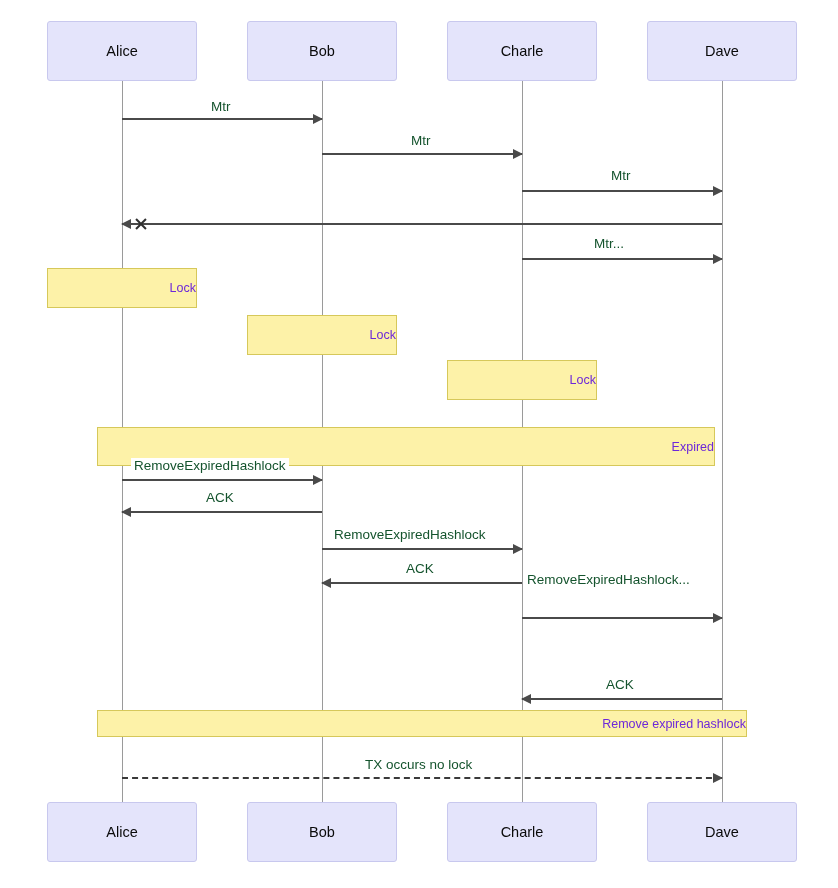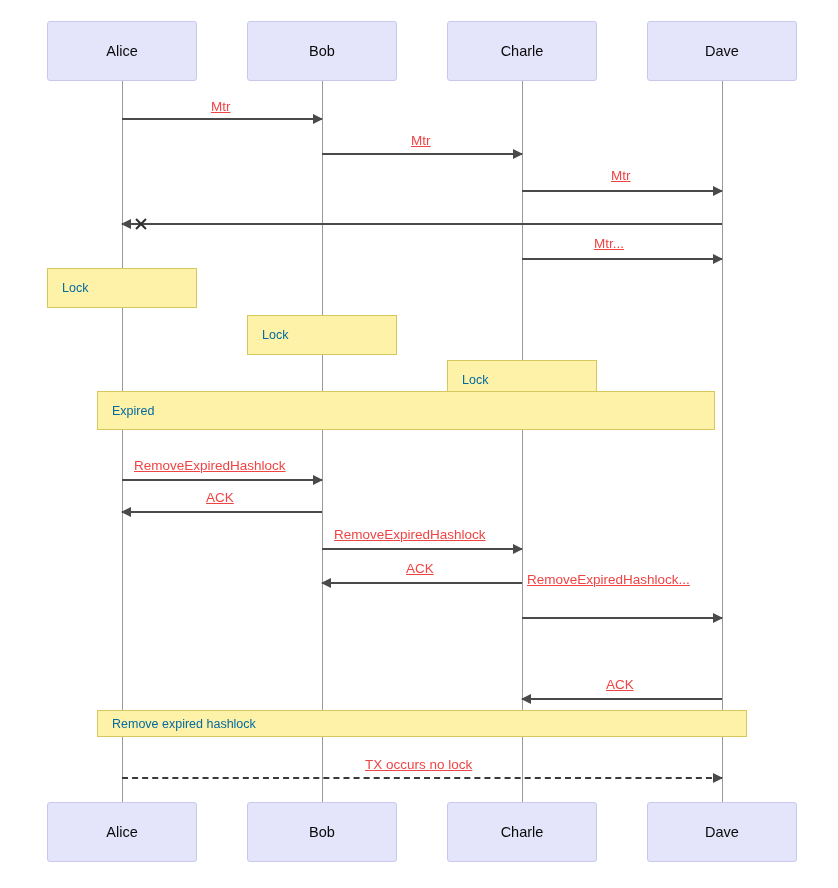--- a/index.html
+++ b/index.html
@@ -46,23 +46,24 @@
   }
   
   .note-box {
     position: absolute;
     background: #fdf2a8;
     border: 1px solid #d6c85a;
     box-sizing: border-box;
     display: flex;
     align-items: center;
     font-size: 12.5px;
-    color: #0369a1;
+    color: #6d28d9;
     padding-left: 14px;
     z-index: 3;
+    justify-content: flex-end;
   }
   
   .msg {
     position: absolute;
     height: 2px;
     background: #4a4a4a;
     z-index: 2;
   }
   .msg.dashed {
     height: 0;
@@ -82,26 +83,25 @@
     border-left: 10px solid #4a4a4a;
   }
   .arrowhead.left {
     left: -1px;
     border-right: 10px solid #4a4a4a;
   }
   .msg.dashed .arrowhead { top: -6px; }
   .msg-label {
     position: absolute;
     font-size: 13.5px;
-    color: #ef4444;
+    color: #14532d;
     white-space: nowrap;
     z-index: 5;
     background: #ffffff;
     padding: 0 3px;
-    text-decoration: underline;
   }
   
   .crash-x {
     position: absolute;
     width: 14px;
     height: 14px;
     z-index: 6;
   }
   .crash-x::before, .crash-x::after {
     content: "";
@@ -140,21 +140,21 @@
 
   <div class="note-box" style="left:47px;top:268px;width:150px;height:40px">
     <span>Lock</span>
   </div>
   <div class="note-box" style="left:247px;top:315px;width:150px;height:40px">
     <span>Lock</span>
   </div>
   <div class="note-box" style="left:447px;top:360px;width:150px;height:40px">
     <span>Lock</span>
   </div>
-  <div class="note-box" style="left:97px;top:391px;width:618px;height:39px">
+  <div class="note-box" style="left:97px;top:427px;width:618px;height:39px">
     <span>Expired</span>
   </div>
   <div class="note-box" style="left:97px;top:710px;width:650px;height:27px">
     <span>Remove expired hashlock</span>
   </div>
 
   <div class="msg" style="left:122px;top:118px;width:200px">
     <span class="arrowhead right"></span>
   </div>
   <div class="msg-label" style="left:208px;top:99px">Mtr</div>

